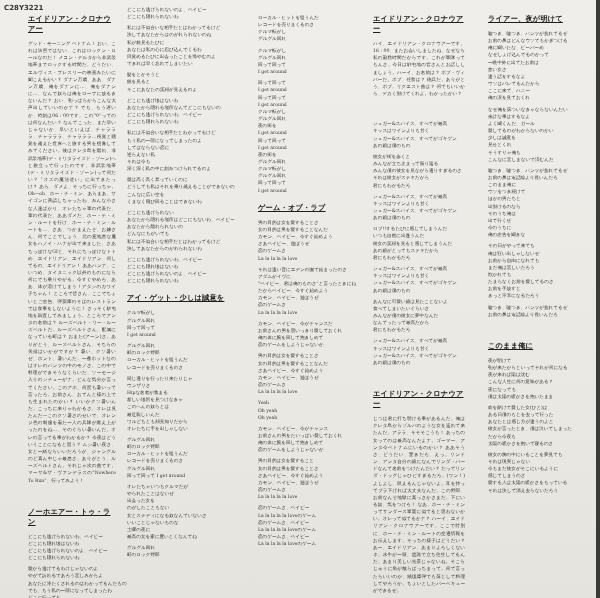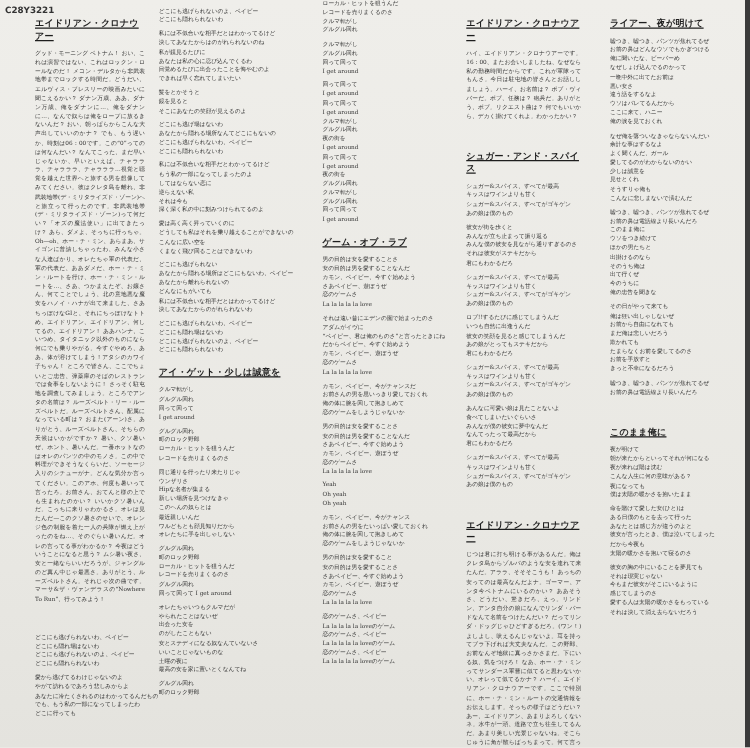--- a/index.html
+++ b/index.html
@@ -36,20 +36,21 @@
 <div class="page">
   <div class="catalog">C28Y3221</div>
 
   <div class="col" id="col0" style="left:28px; width:88px;">
       <div class="section">
         <div class="title">エイドリアン・クロナウアー</div>
         <div class="para">グッド・モーニング ベトナム！ おい、これは演習ではない、これはロックン・ロールなのだ！ メコン・デルタから非武装地帯までロックする時間だ。どうだい、エルヴィス・プレスリーの映画みたいに聞こえるかい？ ダナン万歳、ああ、ダナン万歳、俺をダナンに…、俺をダナンに…、なんで奴らは俺をロープに放るきないんだ？ おい、朝っぱらからこんな大声出していいのかナ？ でも、もう遅いか、時刻は06：00です。この“0”ってのは何なんだい？ なんてこった、まだ早いじゃないか、早いといえば、チャラララ、チャラララ、チャラララ…視覚と聴覚を越えた世界へと旅する男を想像してみてください。彼はクレタ島を離れ、非武装地帯(デ・ミリタライズド・ゾーン)へと旅立って行ったのです。非武装地帯(デ・ミリタライズド・ゾーン)って何だい？「オズの魔法使い」に出てきたっけ？ あら、ダメよ、そっちに行っちゃ。Oh―oh、ホー・チ・ミン、あらまあ、サイゴンに普請しちゃったわ、みんな小さな人達ばかり、オレたちゃ軍の代表だ、軍の代表だ、ああダメだ、ホー・チ・ミン・ルートを行け、ホー・チ・ミン・ルートを…、さあ、つかまえたぞ、お嬢さん、何てことでしょう、北の意地悪な魔女をハノイ・ハナが出て来ました、さあちっぽけなGIと、それにちっぽけなトトめ、エイドリアン、エイドリアン、何してるの、エイドリアン！ ああハンナ、こいつめ、タイタニック以外のものになら何にでも乗りやがる。今すぐやめろ、ああ、体が溶けてしまう！アタシのカワイ子ちゃん！ ところで皆さん、ここでちょいとご忠告、弾薬庫のそばのレストランでは食事をしないように！ さっそく駐屯地を調査してみましょう。ところでアンタの名前は？ ルーズベルト・リー・ルーズベルトだ。ルーズベルトさん、配属になっている町は？ おまた(アーン)さ。ありがとう、ルーズベルトさん、そちらの天候はいかがですか？ 暑い、クソ暑いぜ、ホント、暑いんだ。一番ホットなのはオレのパンツの中のモノさ。この中で料理ができそうなくらいだ、ソーセージ入りのシチューがナ。どんな気分か言ってください。このアホ、何度も暑いって言ったろ。お前さん、おてんと様の上でも生まれたのかい？ いいかクソ暑いんだ。こっちに来りゃわかるさ。オレは見たんだ—このクソ暑さのせいで、オレンジ色の制服を着た一人の兵隊が燃え上がったのをね…、そのぐらい暑いんだ。オレの言ってる事がわかるか？ 今夜はどういうことになると思う？ ムシ暑い夜さ、女と一緒ならいいだろうが、ジャングルのど真ん中じゃ最悪さ。ありがとう、ルーズベルトさん。それじゃ次の曲です。マーサ&amp;ザ・ヴァンデラスの“Nowhere To Run”、行ってみよう！</div>
       </div>
       <div class="spacer"></div>
       <div class="section">
+        <div class="title">ノーホエアー・トゥ・ラン</div>
         <div class="stanza">
           <div class="line">どこにも逃げられないわ、ベイビー</div>
           <div class="line">どこにも隠れ場はないわ</div>
           <div class="line">どこにも逃げられないのよ、ベイビー</div>
           <div class="line">どこにも隠れられないわ</div>
         </div>
         <div class="stanza">
           <div class="line">愛から逃げてるわけじゃないのよ</div>
           <div class="line">やがて訪れるであろう悲しみからよ</div>
           <div class="line">あなたに冷たくされるのはわかってるんだもの</div>
@@ -153,21 +154,21 @@
           <div class="line">いいことじゃないものな</div>
           <div class="line">土曜の夜に</div>
           <div class="line">最高の女を家に置いとくなんてね</div>
         </div>
         <div class="stanza">
           <div class="line">グルグル回れ</div>
           <div class="line">町のロック野郎</div>
         </div>
       </div>
     </div>
-  <div class="col" id="col2" style="left:258px; width:90px; top:0;">
+  <div class="col" id="col2" style="left:258px; width:90px; top:14px;">
       <div class="section">
         <div class="stanza">
           <div class="line">ローカル・ヒットを狙うんだ</div>
           <div class="line">レコードを売りまくるのさ</div>
           <div class="line">クルマ転がし</div>
           <div class="line">グルグル回れ</div>
         </div>
         <div class="stanza">
           <div class="line">クルマ転がし</div>
           <div class="line">グルグル回れ</div>
@@ -255,21 +256,20 @@
         </div>
       </div>
     </div>
   <div class="col" id="col3" style="left:373px; width:92px;">
       <div class="section">
         <div class="title">エイドリアン・クロナウアー</div>
         <div class="para">ハイ、エイドリアン・クロナウアーです。16：00、またお会いしましたね、なぜなら私の勤務時間だからです。これが軍隊ってもんさ。今日は駐屯地の皆さんとお話ししましょう。ハーイ、お名前は？ ボブ・ヴィバーだ。ボブ、任務は？ 砲兵だ。ありがとう、ボブ。リクエスト曲は？ 何でもいいから、デカく掛けてくれよ。わかったかい？</div>
       </div>
       <div class="spacer"></div>
       <div class="section">
-        <div class="title">シュガー・アンド・スパイス</div>
         <div class="stanza">
           <div class="line">シュガー&amp;スパイス、すべてが最高</div>
           <div class="line">キッスはワインよりも甘く</div>
           <div class="line">シュガー&amp;スパイス、すべてがゴキゲン</div>
           <div class="line">あの娘は僕のもの</div>
         </div>
         <div class="stanza">
           <div class="line">彼女が街を歩くと</div>
           <div class="line">みんなが立ち止まって振り返る</div>
           <div class="line">みんな僕の彼女を見ながら通りすぎるのさ</div>

